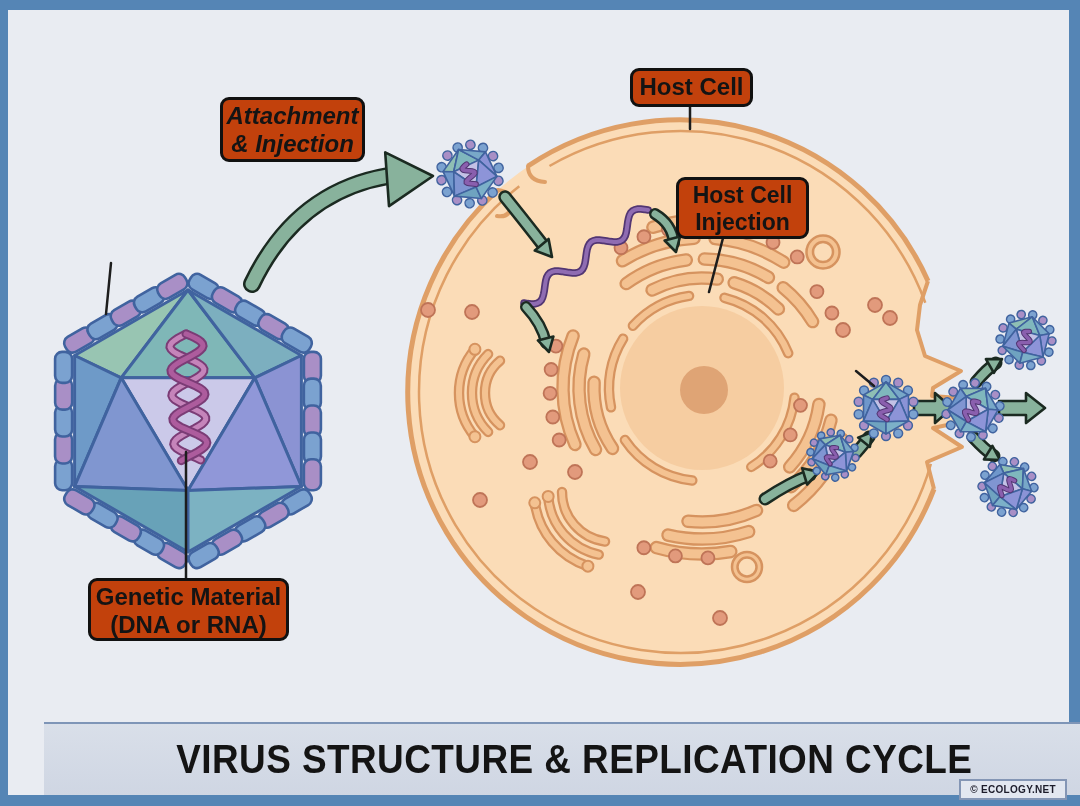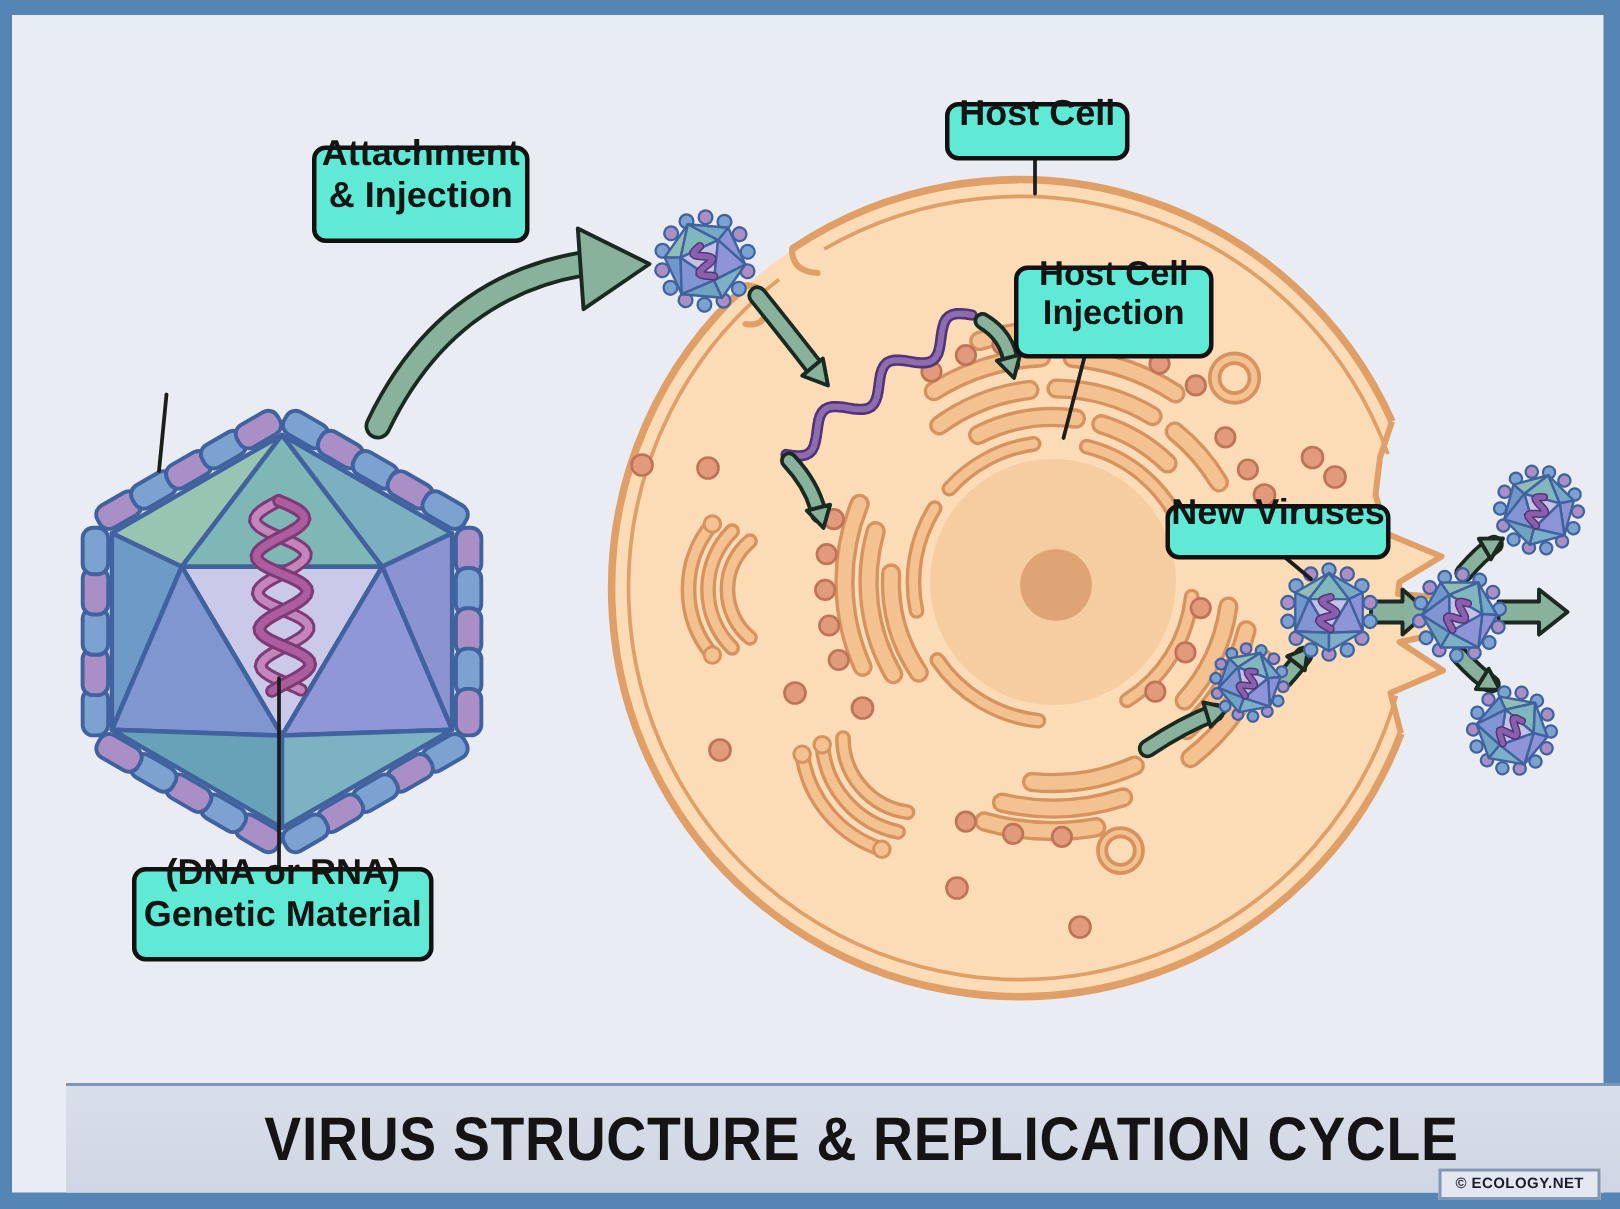--- a/index.html
+++ b/index.html
@@ -1,23 +1,23 @@
 <!DOCTYPE html>
 <html><head>
 <meta charset="utf-8">
 <style>
   html,body{margin:0;padding:0;background:#333;}
   #stage{position:relative;width:1080px;height:806px;overflow:hidden;
          font-family:"Liberation Sans",sans-serif;}
   #paper{position:absolute;left:8px;top:10px;width:1061px;height:785px;}
   #art{position:absolute;left:0;top:0;}
-  .label{position:absolute;background:#5eead4;border:3px solid #111;border-radius:9px;
-         display:flex;flex-direction:column;align-items:center;justify-content:flex-end;
+  .label{position:absolute;background:#c2410c;border:3px solid #111;border-radius:9px;
+         display:flex;flex-direction:column;align-items:center;justify-content:flex-start;
          font-weight:bold;font-size:24px;line-height:1.16;color:#141414;text-align:center;
-         padding:14px 6px;box-sizing:border-box;white-space:nowrap;}
+         padding:2px 6px;box-sizing:border-box;white-space:nowrap;}
   .label span{display:block;}
   #banner{position:absolute;left:8px;top:722px;width:1061px;height:73px;
           display:flex;align-items:center;justify-content:center;box-sizing:border-box;}
   #banner-title{font-weight:bold;font-size:41px;letter-spacing:.5px;color:#141414;
                 transform:scaleX(.9);white-space:nowrap;}
   #watermark{position:absolute;right:13px;bottom:6px;font-weight:bold;font-size:10px;
              letter-spacing:.3px;color:#1c1c2a;padding:3px 9px;}
 </style>
 </head>
 <body>
@@ -382,42 +382,39 @@
       </g>
       <g>
         <path d="M 111,263 L 106,314" fill="none" stroke="#1d1d1d" stroke-width="2.5" stroke-linecap="round"></path>
         <path d="M 186,452 L 186,579" fill="none" stroke="#1d1d1d" stroke-width="2.5" stroke-linecap="round"></path>
         <path d="M 690,107 L 690,129" fill="none" stroke="#1d1d1d" stroke-width="2.5" stroke-linecap="round"></path>
         <path d="M 723,238 L 709,292" fill="none" stroke="#1d1d1d" stroke-width="2.5" stroke-linecap="round"></path>
         <path d="M 856,371 L 874,386" fill="none" stroke="#1d1d1d" stroke-width="2.5" stroke-linecap="round"></path>
       </g>
     </svg>
 
-  <div class="label" style="left:208px;top:97px;width:145px;height:65px;">
+  <div class="label" style="left:220px;top:97px;width:145px;height:65px;font-style:italic;">
     <span>Attachment</span>
     <span>&amp; Injection</span>
   </div>
 
 
   <div class="label" style="left:88px;top:578px;width:201px;height:63px;">
+    <span>Genetic Material</span>
     <span>(DNA or RNA)</span>
-    <span>Genetic Material</span>
   </div>
 
   <div class="label" style="left:630px;top:68px;width:123px;height:39px;">
     <span>Host Cell</span>
   </div>
 
   <div class="label" style="left:676px;top:177px;width:133px;height:62px;font-size:23px;">
     <span>Host Cell</span>
     <span>Injection</span>
   </div>
 
-  <div class="label" style="left:777px;top:336px;width:150px;height:37px;">
-    <span>New Viruses</span>
-  </div>
 
   <div id="banner" style="background: linear-gradient(rgb(217, 223, 233), rgb(207, 214, 227)); border-top: 2px solid rgb(126, 149, 183); margin-left: 36px;">
     <span id="banner-title">VIRUS STRUCTURE &amp; REPLICATION CYCLE</span>
   </div>
 
   <div id="watermark" style="background: rgb(226, 231, 240); border: 2px solid rgb(132, 150, 181);">© ECOLOGY.NET</div>
 </div>
 
 </body></html>

